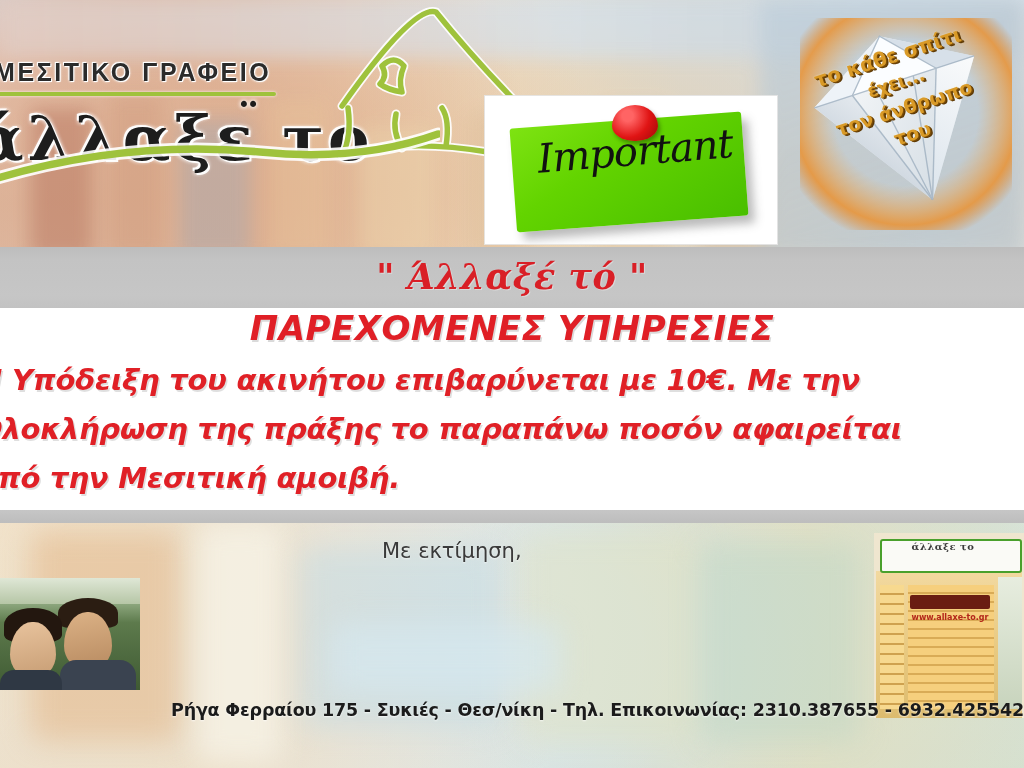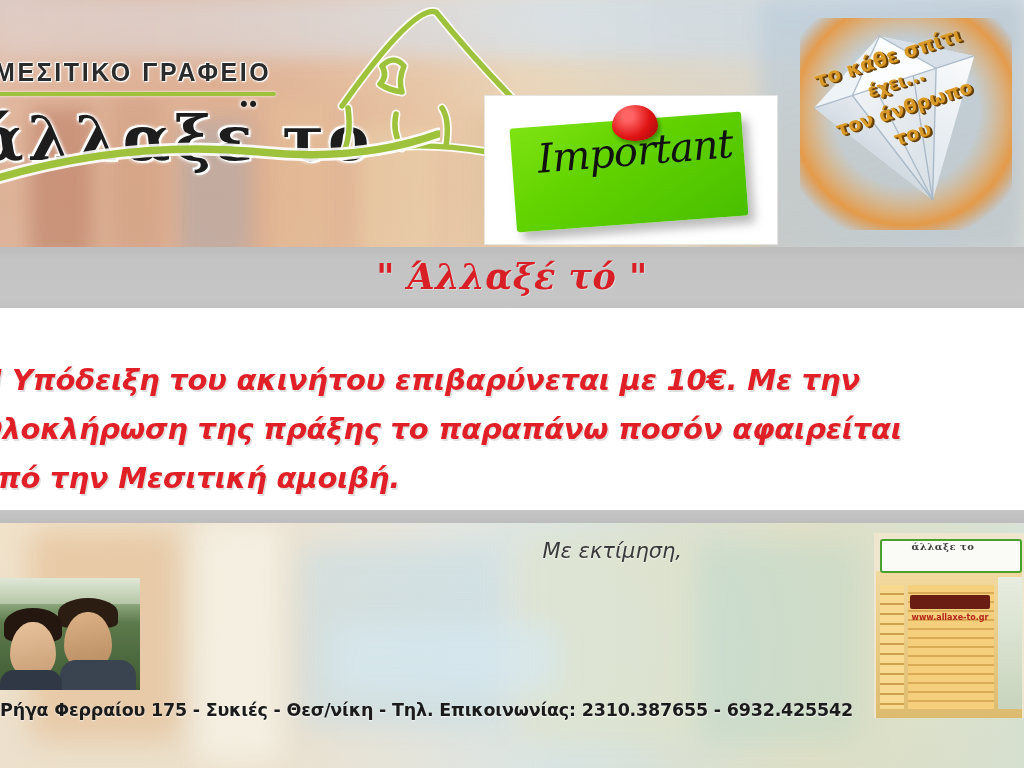--- a/index.html
+++ b/index.html
@@ -204,29 +204,29 @@
   .shop-boards{position:absolute;left:34px;top:52px;width:86px;height:124px;
     background:repeating-linear-gradient(180deg,#f6cf7d 0 7px,#d9ab56 7px 9px);}
   .shop-left-rack{position:absolute;left:6px;top:52px;width:24px;height:124px;
     background:repeating-linear-gradient(180deg,#f7d98f 0 8px,#cfa24f 8px 10px);}
   .shop-banner{position:absolute;left:36px;top:62px;width:80px;height:14px;background:#6a1d12;border-radius:2px;}
   .shop-url{position:absolute;left:28px;top:80px;width:96px;text-align:center;
     font-size:8px;font-weight:700;color:#b3261a;font-family:"DejaVu Sans","Liberation Sans",sans-serif;}
   .shop-door{position:absolute;left:124px;top:44px;width:24px;height:132px;background:linear-gradient(180deg,#e7eddf,#c8d4bd);}
 
   .signature{
-    position:absolute;left:382px;top:536px;width:300px;text-align:right;
-    font-family:"DejaVu Sans","Liberation Sans",sans-serif;
-    font-size:21px;font-style:italic;color:#3a3a3a;line-height:30px;
+    position:absolute;left:382px;top:536px;width:300px;text-align:left;
+    font-family:"DejaVu Sans","Liberation Sans",sans-serif;
+    font-size:21px;color:#3a3a3a;line-height:30px;
     text-shadow:0 1px 2px rgba(255,255,255,.7);
   }
   .signature .sg2{letter-spacing:.3px;}
 
   .contact{
-    position:absolute;left:0;top:700px;width:1024px;text-align:left;
+    position:absolute;left:0;top:700px;width:1024px;text-align:right;
     font-family:"DejaVu Sans","Liberation Sans",sans-serif;
     font-size:17.5px;font-weight:700;color:#1b1b1b;letter-spacing:-.2px;
     white-space:nowrap;
     text-shadow:0 1px 2px rgba(255,255,255,.75);
   }
 </style>
 </head>
 <body>
 
 <div class="flyer">
@@ -324,20 +324,21 @@
     <div class="dline dl1">το κάθε σπίτι</div>
     <div class="dline dl2">έχει...</div>
     <div class="dline dl3">τον άνθρωπο</div>
     <div class="dline dl4">του</div>
   </div>
 
   <div class="gray-band"></div>
   <div class="quote-title">" Άλλαξέ τό "</div>
 
   <div class="white-area"></div>
+  <div class="services-title">ΠΑΡΕΧΟΜΕΝΕΣ ΥΠΗΡΕΣΙΕΣ</div>
 
   <div class="body-copy">
     <span class="ln">Η Υπόδειξη του ακινήτου επιβαρύνεται με 10€. Με την</span>
     <span class="ln">Ολοκλήρωση της πράξης το παραπάνω ποσόν αφαιρείται</span>
     <span class="ln">από την Μεσιτική αμοιβή.</span>
   </div>
 
   <div class="bottom-strip"></div>
   <div class="bottom-band">
     <div class="bb-blob bbA"></div>

